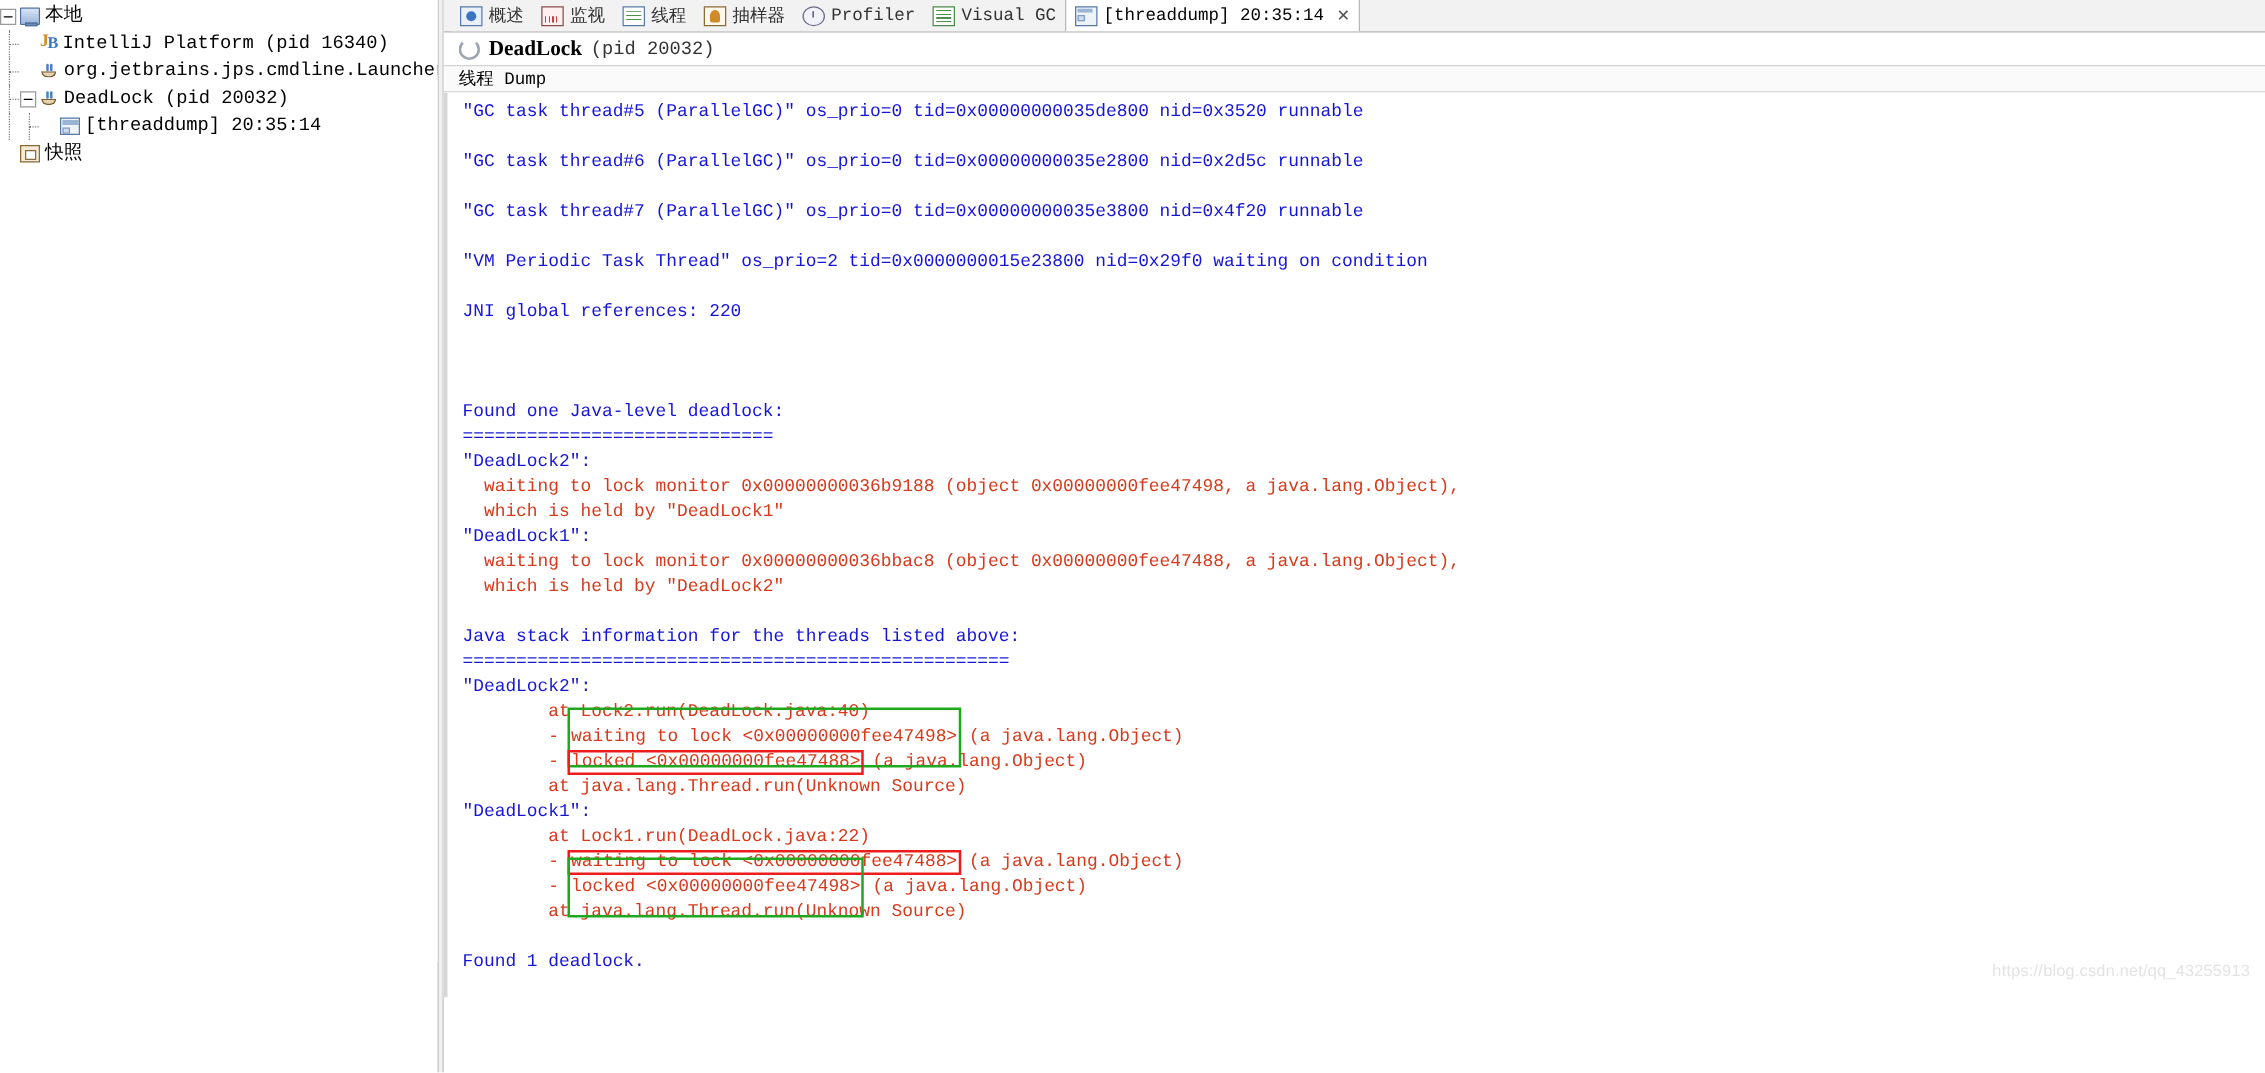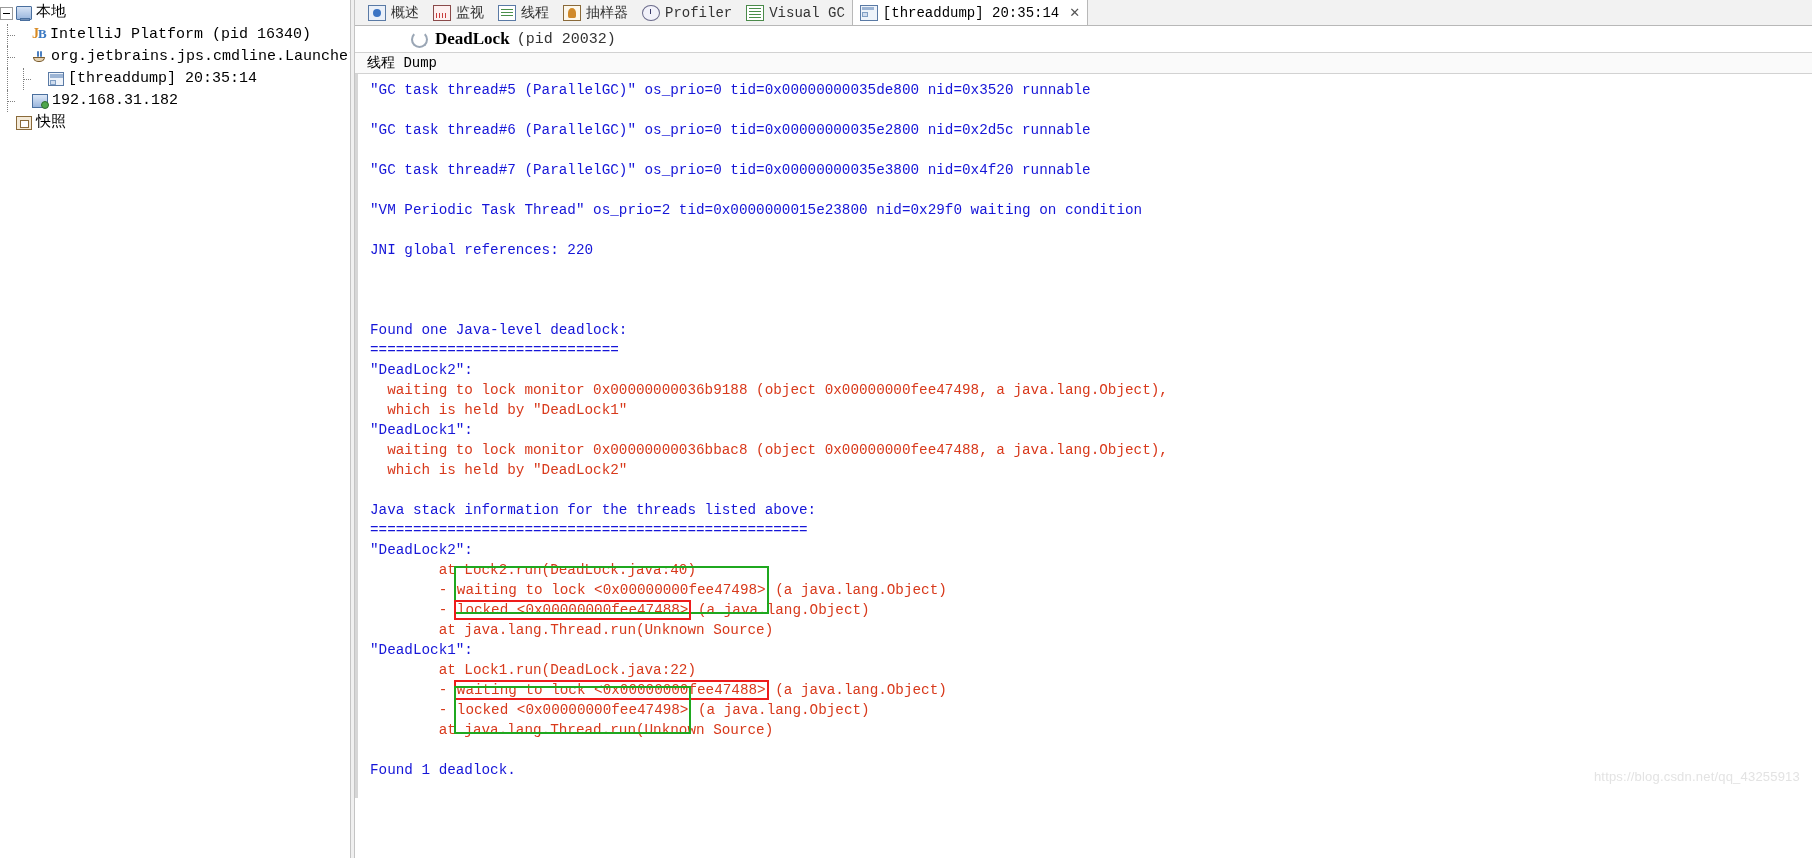--- a/index.html
+++ b/index.html
@@ -269,21 +269,20 @@
   .ic-td::after{content:"";position:absolute;left:1px;top:6px;width:6px;height:5px;background:#cfdcee;border:1px solid #7f9ec4;box-sizing:border-box;}
 
   
   #content-head {
     height: 26px;
     display: flex;
     align-items: center;
     padding-left: 12px;
     background: #ffffff;
     box-sizing: border-box;
-    margin-left: 44px;
   }
   #proc-spinner {
     width: 13px; height: 13px;
     border-radius: 50%;
     border: 2px solid #9aa6b5;
     border-top-color: #ffffff;
     margin-right: 7px;
     flex: 0 0 auto;
   }
   #proc-title {
@@ -384,33 +383,33 @@
           <span class="ticon ic-ij"></span>
           <span class="tlabel">IntelliJ Platform (pid 16340)</span>
         </div>
         <div class="tree-row">
           <span class="guide t"></span>
           <span class="twisty-spacer"></span>
           <span class="ticon ic-java"></span>
           <span class="tlabel">org.jetbrains.jps.cmdline.Launcher (</span>
         </div>
         <div class="tree-row">
+          <span class="guide t"></span>
+          <span class="twisty"></span>
+          <span class="ticon ic-java"></span>
+          <span class="tlabel">DeadLock (pid 20032)</span>
+        </div>
+        <div class="tree-row">
           <span class="guide v"></span>
           <span class="guide t"></span>
           <span class="twisty-spacer"></span>
           <span class="ticon ic-dump"></span>
           <span class="tlabel">[threaddump] 20:35:14</span>
         </div>
         <div class="tree-row">
-          <span class="guide t"></span>
-          <span class="twisty-spacer"></span>
-          <span class="ticon ic-host"></span>
-          <span class="tlabel">192.168.31.182</span>
-        </div>
-        <div class="tree-row">
           <span class="twisty-spacer"></span>
           <span class="ticon ic-snapshot"></span>
           <span class="tlabel cjk">快照</span>
         </div>
       </div>
   </div>
 
   <div id="splitter"></div>
 
   <div id="right-panel">

